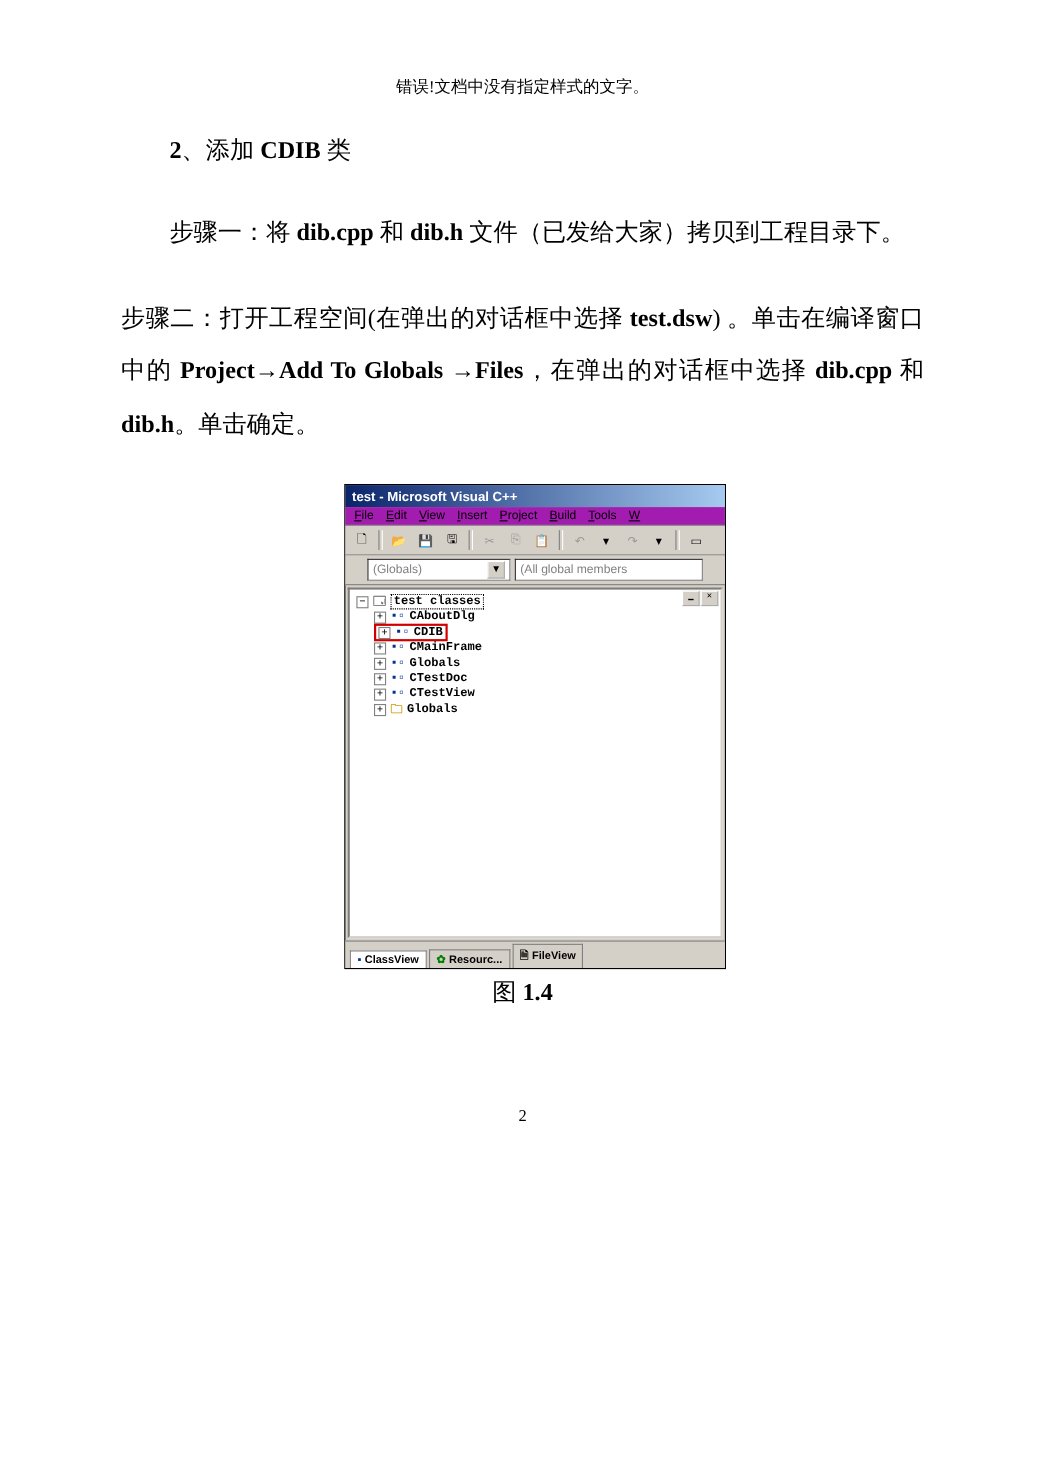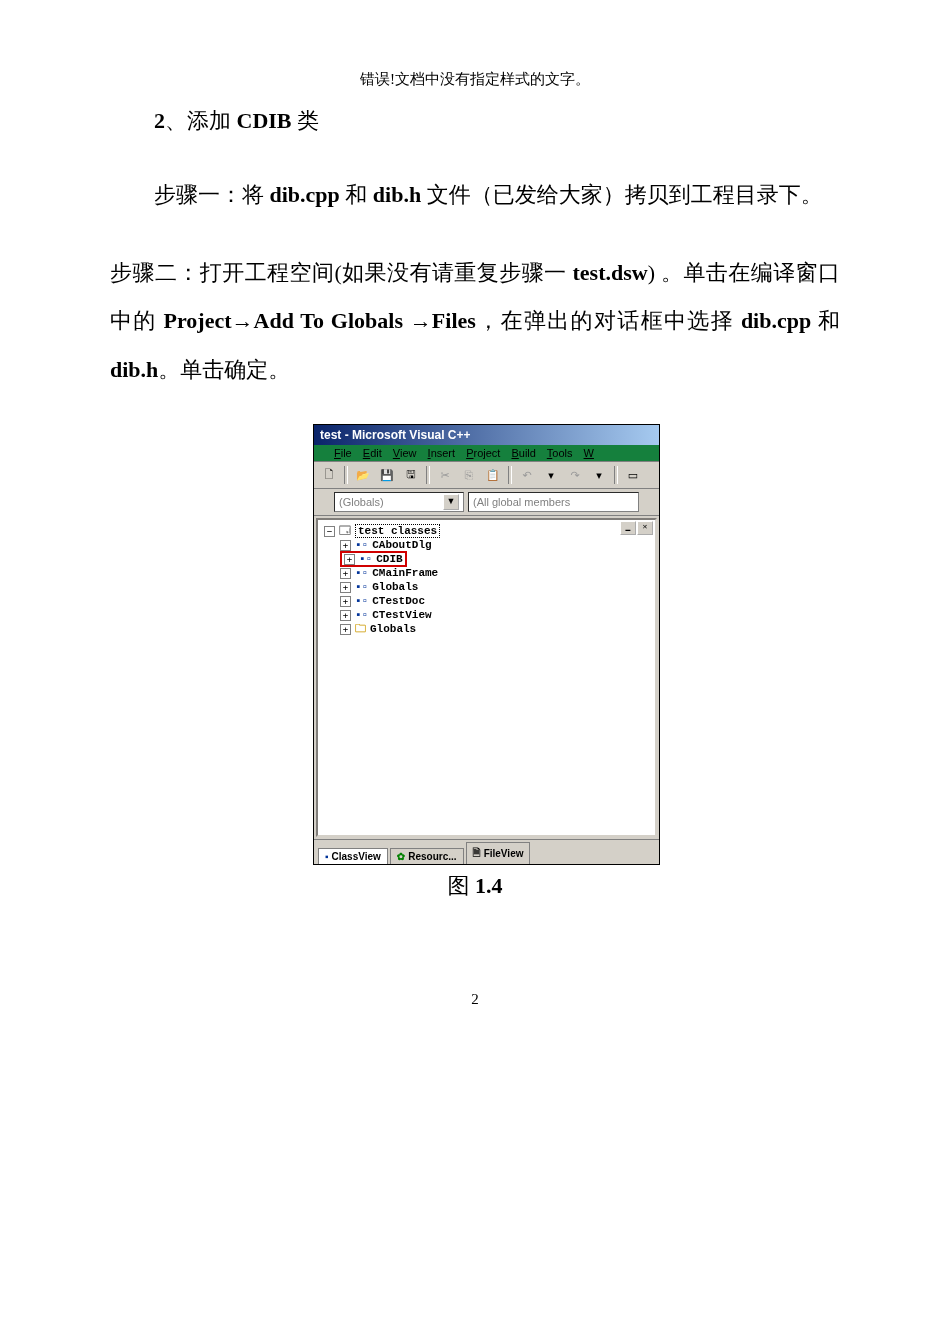--- a/index.html
+++ b/index.html
@@ -13,21 +13,21 @@
     width: 950px;
     padding: 70px 110px 60px 110px;
     box-sizing: border-box;
     position: relative;
   }
   .header-error {
     text-align: center;
     font-size: 15px;
     font-family: "SimSun", serif;
     color: #000;
-    margin-bottom: 12px;
+    margin-bottom: 28px;
   }
   .section-title {
     font-family: "SimSun", serif;
     font-size: 22px;
     line-height: 1.8;
     margin: 0 0 30px 0;
     text-indent: 2em;
   }
   .section-title .b { font-weight: bold; }
   .para {
@@ -55,23 +55,23 @@
     margin-left: 23px;
   }
   .vc-title {
     background: linear-gradient(to right, #0a246a, #a6caf0);
     color: #fff;
     padding: 3px 6px;
     font-weight: bold;
     font-size: 12px;
   }
   .vc-menu {
-    background: #15803d;
+    background: #a21caf;
     border-bottom: 1px solid #808080;
-    padding: 2px 20px;
+    padding: 2px 8px;
     font-size: 11px;
   }
   .vc-menu span {
     margin-right: 8px;
     color: #000;
   }
   .vc-menu span u { text-decoration: underline; }
   .vc-toolbar {
     background: #d4d0c8;
     border-bottom: 1px solid #808080;
@@ -238,21 +238,21 @@
     <span class="b">2</span><span>、</span><span>添加 </span><span class="b">CDIB</span><span> 类</span>
   </p>
 
   <p class="para">
     <span class="indent">
       <span>步骤一：将 </span><span class="b">dib.cpp</span><span> 和 </span><span class="b">dib.h</span><span> 文件（已发给大家）拷贝到工程目录下。</span>
     </span>
   </p>
 
   <p class="para">
-    <span class="indent first">步骤二：打开工程空间(如果没有请重复步骤一</span>
+    <span class="indent first">步骤二：打开工程空间(在弹出的对话框中选择</span>
     <span class="b">test.dsw</span><span>) 。单击在编译窗口中的 </span><span class="b">Project</span><span class="b">→</span><span class="b">Add To Globals</span>
     <span class="b">→</span><span class="b">Files</span><span>，</span><span>在弹出的对话框中选择 </span><span class="b">dib.cpp</span><span> 和 </span><span class="b">dib.h</span><span>。单击确定。</span>
   </p>
 
 
   <div class="screenshot-wrap">
     <div class="vc-window">
       <div class="vc-title">
         <span>test - Microsoft Visual C++</span>
       </div>

